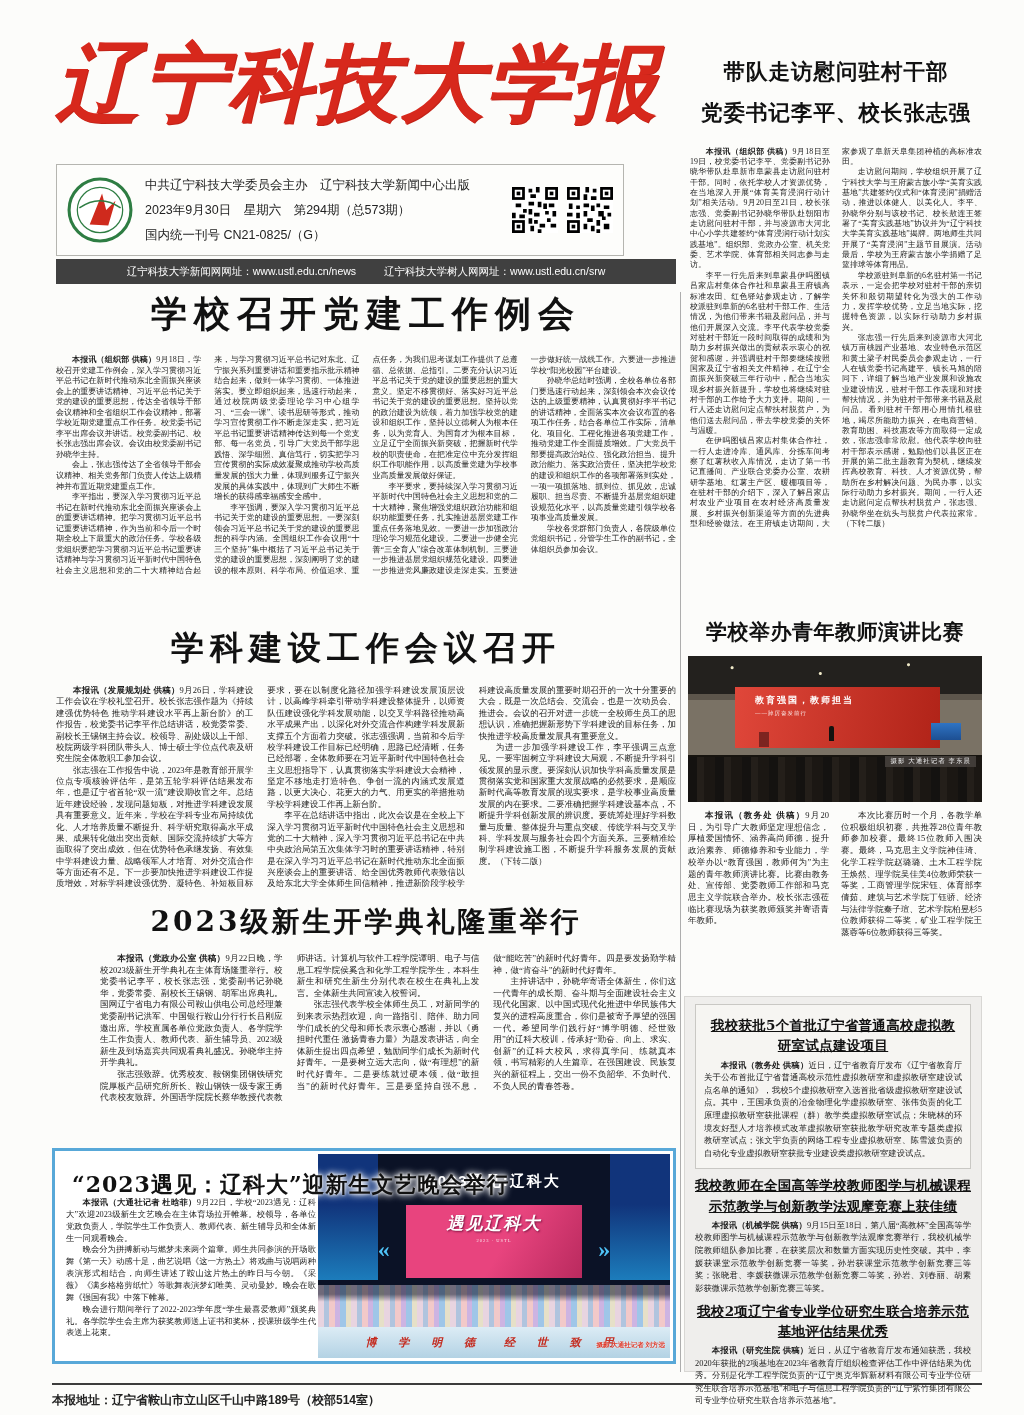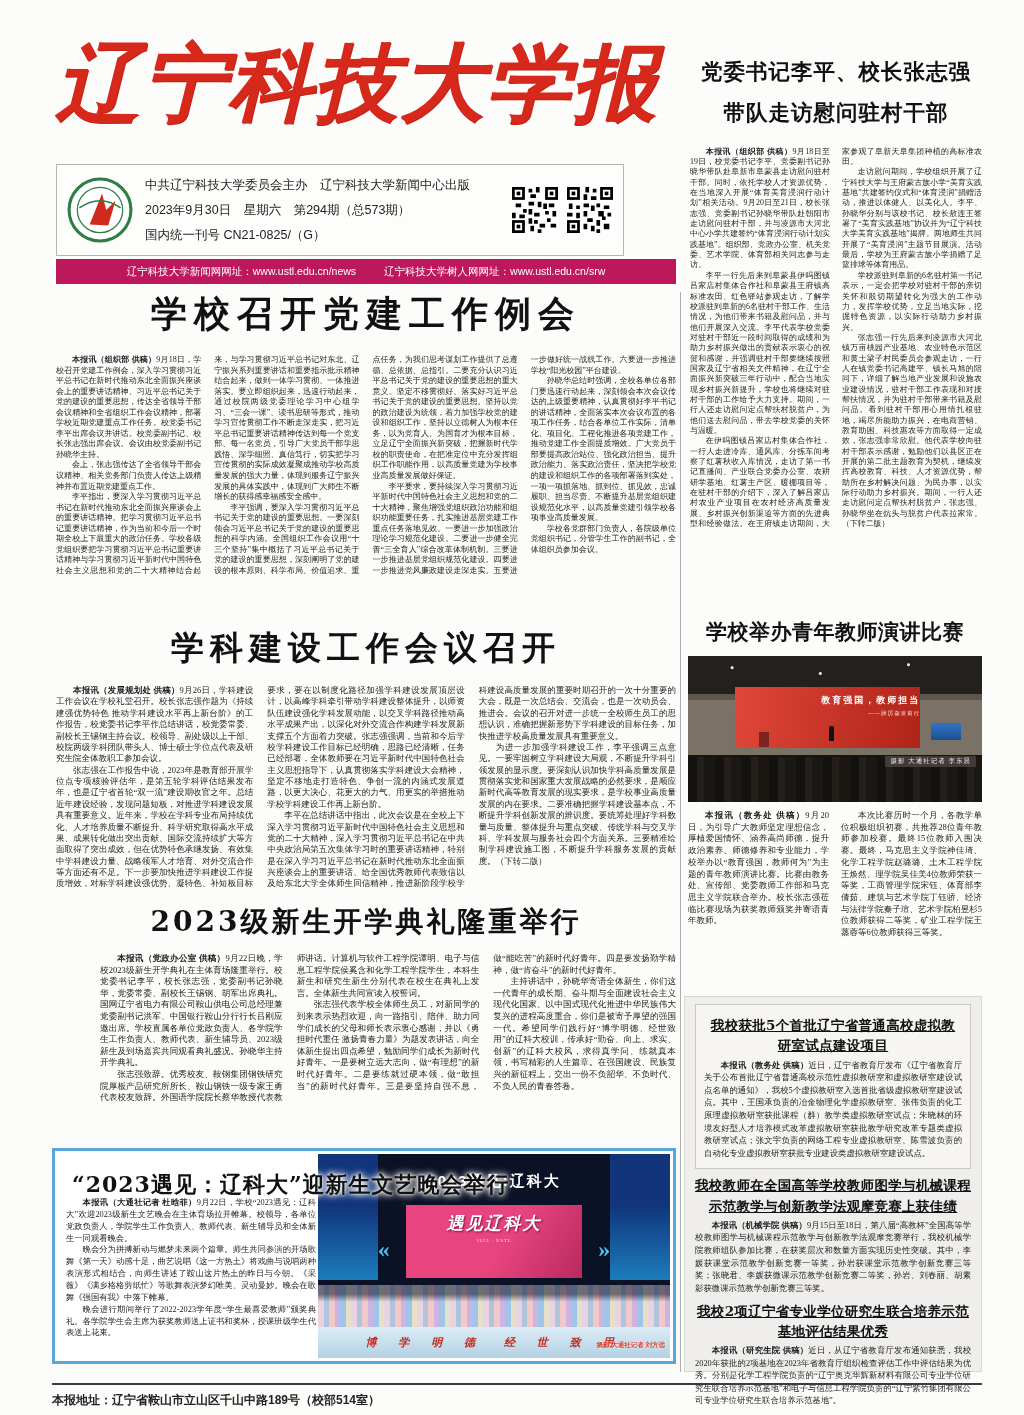--- a/index.html
+++ b/index.html
@@ -10,21 +10,21 @@
   .paper-title{position:absolute;left:56px;top:30px;width:622px;margin:0;
     font-family:"DejaVu Serif",serif;font-weight:900;font-style:italic;
     font-size:84px;line-height:1.25;color:#d7281c;white-space:nowrap;letter-spacing:2px;
     text-shadow:1px 1px 0 #c32318;}
   .info-strip{position:absolute;left:56px;top:164px;width:568px;height:92px;box-sizing:border-box;
     border:1px solid #b5b5b0;background:#fdfdfb;display:flex;align-items:center;padding:6px 10px;gap:12px;}
   .logo svg{width:66px;height:66px;display:block;}
   .pub-lines{flex:1;font-family:"Liberation Sans",sans-serif;font-size:12.5px;line-height:2.0;color:#222;}
   .qr-wrap{display:flex;gap:9px;}
   .qr svg{width:46px;height:46px;display:block;}
-  .green-bar{position:absolute;left:56px;top:259px;width:620px;height:25px;background:#be185d;color:#fff;
+  .green-bar{position:absolute;left:56px;top:259px;width:620px;height:25px;background:#404040;color:#fff;
     display:flex;align-items:center;justify-content:center;gap:28px;
     font-family:"Liberation Sans",sans-serif;font-size:10.5px;}
 
   
   h2,h3{font-family:"DejaVu Serif",serif;color:#111;}
   .body p{margin:0;padding:0;text-indent:2em;text-align:justify;}
   .body p b{font-weight:bold;}
 
   
   .visit{position:absolute;left:690px;top:52px;width:292px;}
@@ -55,21 +55,21 @@
   .contest h2{margin:0;text-align:center;font-size:21px;letter-spacing:.5px;}
   .contest .body{margin-top:8px;height:174px;column-count:2;column-gap:12px;
     font-size:8.5px;line-height:1.38;overflow:hidden;}
   .photo1{position:relative;margin-top:10px;width:294px;height:146px;overflow:hidden;
     background:
       radial-gradient(circle at 15% 8%, #efe9c8 1px, transparent 2px),
       radial-gradient(circle at 45% 12%, #efe9c8 1px, transparent 2px),
       radial-gradient(circle at 75% 6%, #efe9c8 1px, transparent 2px),
       linear-gradient(#23211e 0 26%, #5d564c 26% 30%, #7a7265 30% 68%, #17140f 68% 100%);}
   .p1-screen{position:absolute;left:16%;top:21%;width:63%;height:42%;
-    background:linear-gradient(100deg,#e0473a,#b02318);color:#fff;text-align:right;}
+    background:linear-gradient(100deg,#e0473a,#b02318);color:#fff;text-align:left;padding-left:20px;}
   .p1-line1{font-size:9px;font-weight:bold;letter-spacing:2px;margin-top:7px;font-family:"DejaVu Serif",serif;}
   .p1-line2{font-size:5.5px;opacity:.9;margin-top:3px;letter-spacing:1px;}
   .p1-podium{position:absolute;left:24%;top:52%;width:10px;height:15px;background:#7c2420;}
   .p1-speaker{position:absolute;left:48%;top:48%;width:5px;height:15px;background:#14120f;border-radius:2px 2px 0 0;}
   .p1-sign{position:absolute;right:7%;top:46%;width:30px;height:17px;background:linear-gradient(#2f74c4,#1d4f92);}
   .p1-crowd{position:absolute;bottom:0;width:100%;height:31%;
     background:repeating-linear-gradient(90deg,#141210 0 9px,#241f1a 9px 16px,#1b1713 16px 27px);}
   .p1-cap{position:absolute;right:6px;bottom:24%;background:rgba(70,66,62,.85);color:#eee;
     font-size:6.5px;padding:1px 5px;letter-spacing:1px;font-family:"Liberation Sans",sans-serif;}
 
@@ -173,22 +173,22 @@
     </div>
   </div>
 
   <div class="green-bar">
     <span>辽宁科技大学新闻网网址：www.ustl.edu.cn/news</span>
     <span>辽宁科技大学树人网网址：www.ustl.edu.cn/srw</span>
   </div>
 
   <section class="visit">
     <h2>
+      <span style="display:block">带队走访慰问驻村干部</span>
       <span style="display:block">党委书记李平、校长张志强</span>
-      <span style="display:block">带队走访慰问驻村干部</span>
     </h2>
     <div class="body">
       <p><b>本报讯（组织部 供稿）</b><span>9月18日至19日，校党委书记李平、党委副书记孙晓华带队赴阜新市阜蒙县走访慰问驻村干部。同时，依托学校人才资源优势，在当地深入开展“体育美育浸润行动计划”相关活动。9月20日至21日，校长张志强、党委副书记孙晓华带队赴朝阳市走访慰问驻村干部，并与凌源市大河北中心小学共建签约“体育浸润行动计划实践基地”。组织部、党政办公室、机关党委、艺术学院、体育部相关同志参与走访。</span></p>
       <p>李平一行先后来到阜蒙县伊吗图镇吕家店村集体合作社和阜蒙县王府镇高标准农田、红色驿站参观走访，了解学校派驻到阜新的6名驻村干部工作、生活情况，为他们带来书籍及慰问品，并与他们开展深入交流。李平代表学校党委对驻村干部近一段时间取得的成绩和为助力乡村振兴做出的贡献表示衷心的祝贺和感谢，并强调驻村干部要继续按照国家及辽宁省相关文件精神，在辽宁全面振兴新突破三年行动中，配合当地实现乡村振兴新提升，学校也将继续对驻村干部的工作给予大力支持。期间，一行人还走访慰问定点帮扶村脱贫户，为他们送去慰问品，带去学校党委的关怀与温暖。</p>
       <p>在伊吗图镇吕家店村集体合作社，一行人走进冷库、通风库、分拣车间考察了红薯秋收入库情况，走访了第一书记直播间、产业联合党委办公室、农耕研学基地、红薯主产区、暖棚项目等，在驻村干部的介绍下，深入了解吕家店村农业产业项目在农村经济高质量发展、乡村振兴创新渠道等方面的先进典型和经验做法。在王府镇走访期间，大家参观了阜新天阜集团种植的高标准农田。</p>
       <p>走访慰问期间，学校组织开展了辽宁科技大学与王府蒙古族小学“美育实践基地”共建签约仪式和“体育浸润”捐赠活动，推进以体健人、以美化人。李平、孙晓华分别与该校书记、校长敖连王签署了“美育实践基地”协议并为“辽宁科技大学美育实践基地”揭牌。两地师生共同开展了“美育浸润”主题节目展演。活动最后，学校为王府蒙古族小学捐赠了足篮排球等体育用品。</p>
       <p>学校派驻到阜新的6名驻村第一书记表示，一定会把学校对驻村干部的亲切关怀和殷切期望转化为强大的工作动力，发挥学校优势，立足当地实际，挖掘特色资源，以实际行动助力乡村振兴。</p>
       <p>张志强一行先后来到凌源市大河北镇万亩桃园产业基地、农业特色示范区和黄土梁子村民委员会参观走访，一行人在镇党委书记高建平、镇长马旭的陪同下，详细了解当地产业发展和设施农业建设情况，驻村干部工作表现和对接帮扶情况，并为驻村干部带来书籍及慰问品。看到驻村干部用心用情扎根驻地，竭尽所能助力振兴，在电商营销、教育助困、科技惠农等方面取得一定成效，张志强非常欣慰。他代表学校向驻村干部表示感谢，勉励他们以县区正在开展的第二批主题教育为契机，继续发挥高校教育、科技、人才资源优势，帮助所在乡村解决问题、为民办事，以实际行动助力乡村振兴。期间，一行人还走访慰问定点帮扶村脱贫户，张志强、孙晓华坐在炕头与脱贫户代表拉家常。（下转二版）</p>
     </div>
   </section>

